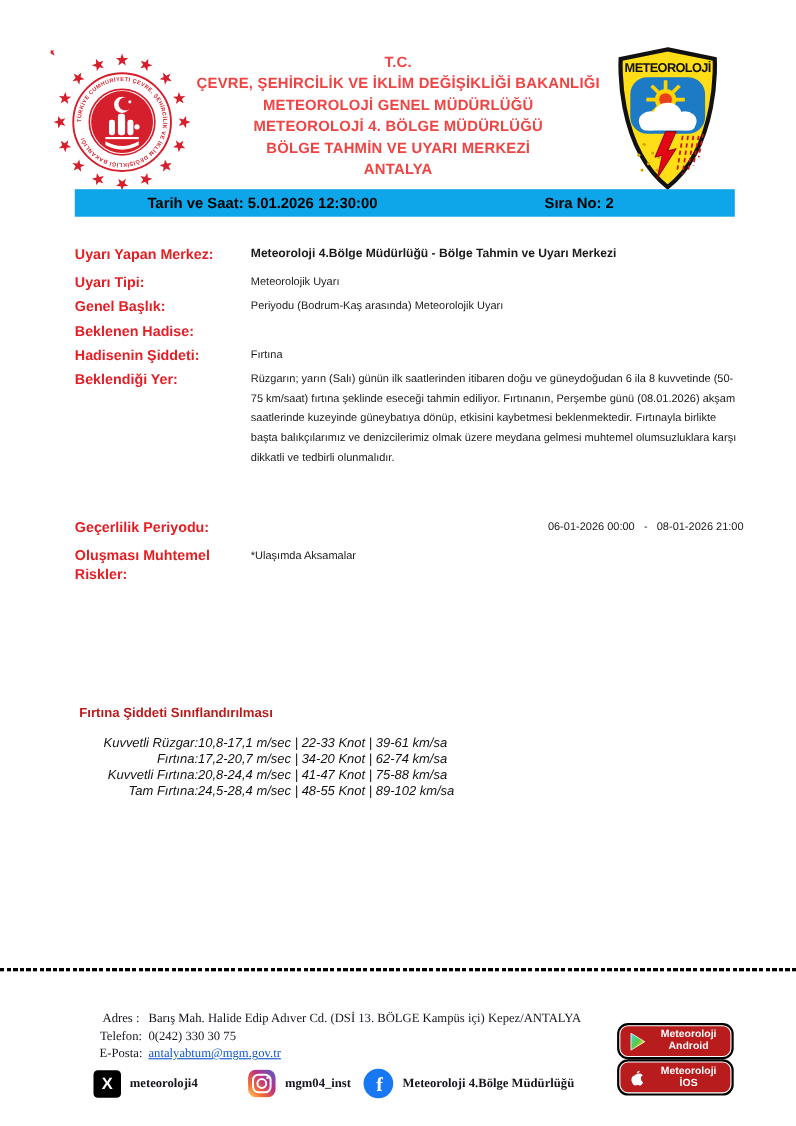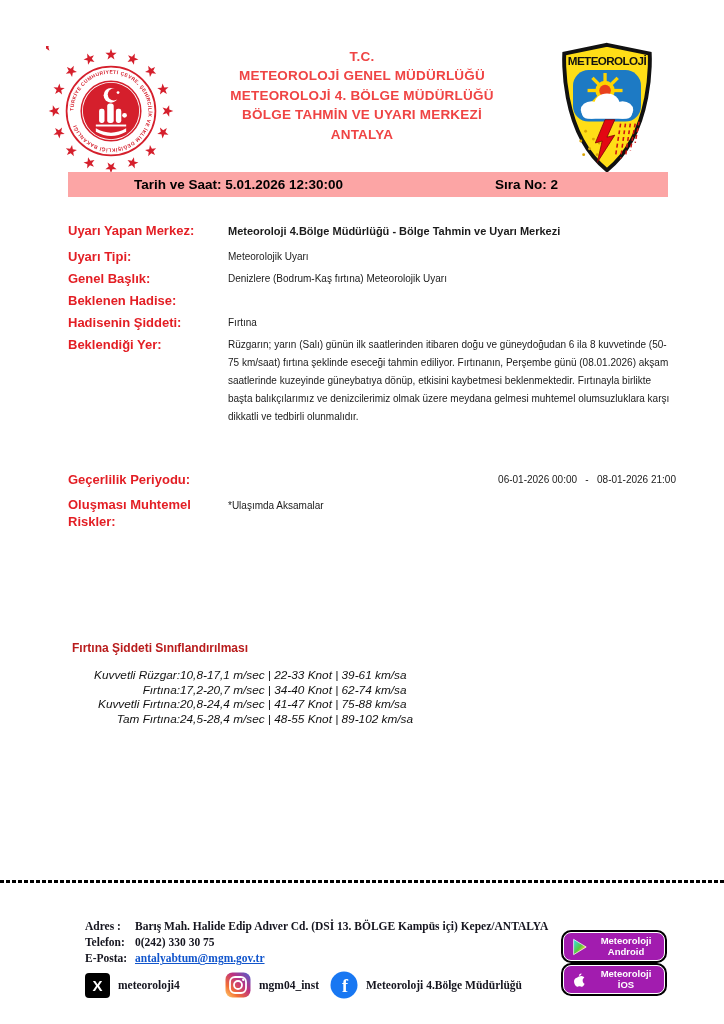--- a/index.html
+++ b/index.html
@@ -15,21 +15,21 @@
   .emblem{position:absolute;left:46px;top:46px;width:130px;height:130px;}
   .shield{position:absolute;left:548px;top:40px;width:118px;height:136px;}
   .header-text{
     position:absolute;left:152px;top:47px;width:420px;
     text-align:center;color:#ef4444;font-weight:bold;
     font-size:13.5px;line-height:19.4px;letter-spacing:0.2px;
   }
   
   .info-bar{
     position:absolute;left:68px;top:172px;width:600px;height:25px;
-    background:#fca5a5;color:#000;font-weight:bold;font-size:13.5px;
+    background:#0ea5e9;color:#000;font-weight:bold;font-size:13.5px;
   }
   .info-bar .dt{position:absolute;left:66px;top:0;line-height:25px;}
   .info-bar .sira{position:absolute;left:427px;top:0;line-height:25px;}
   
   .f-label{
     position:absolute;left:68px;width:158px;
     color:#e31e24;font-weight:bold;font-size:13px;line-height:17px;
   }
   .f-value{
     position:absolute;left:228px;width:448px;
@@ -48,36 +48,36 @@
   .storm-name{width:108px;flex:none;}
   
   .dash-line{
     position:absolute;left:0;top:880px;width:724px;height:3px;
     background:repeating-linear-gradient(90deg,#000 0 4px,transparent 4px 6px);
   }
   
   .footer{
     position:absolute;left:85px;top:918px;width:480px;
     font-family:"Liberation Serif", serif;
-    font-weight:bold;font-size:11.5px;line-height:16.2px;color:#15151f;
+    font-weight:normal;font-size:11.5px;line-height:16.2px;color:#15151f;text-align:center;
   }
   .f-row{display:flex;}
   .f-key{width:50px;flex:none;}
   .email-link{color:#1155cc;text-decoration:underline;}
   .social{position:absolute;top:970px;height:30px;
     font-family:"Liberation Serif", serif;font-weight:bold;
     font-size:11.5px;color:#15151f;display:flex;align-items:center;gap:8px;}
   .soc-x{left:85px;} .soc-ig{left:225px;} .soc-fb{left:330px;}
   .x-icon{width:25px;height:25px;background:#000;border-radius:4px;color:#fff;
     display:flex;align-items:center;justify-content:center;
     font-family:"Liberation Sans", sans-serif;font-weight:bold;font-size:15px;}
   
   .badges{position:absolute;left:563px;top:932px;display:flex;flex-direction:column;gap:4px;}
   .badge{
-    width:102px;height:29px;background:#a21caf;border-radius:8px;
+    width:102px;height:29px;background:#b91c1c;border-radius:8px;
     border:1.5px solid #fff;box-shadow:0 0 0 2px #000;
     display:flex;align-items:center;gap:6px;padding:0 6px;box-sizing:border-box;
   }
   .badge-txt{color:#fff;font-weight:bold;font-size:9.5px;line-height:10.5px;
     text-align:center;flex:1;font-family:"Liberation Sans", sans-serif;}
 </style>
 </head>
 <body>
 
 <div class="page">
@@ -119,20 +119,21 @@
       <rect x="56.5" y="53" width="6" height="18" rx="2.4" fill="#fff"></rect>
       <rect x="64.5" y="58" width="5" height="13" rx="2" fill="#fff"></rect>
       <circle cx="72.5" cy="64" r="2.2" fill="#fff"></circle>
       <rect x="46" y="72.5" width="28" height="1.8" fill="#fff"></rect>
       <path d="M46,76 Q60,84 74,76 L74,79.2 Q60,87 46,79.2 Z" fill="#fff"></path>
     </svg>
   </div>
 
   <div class="header-text">
     <div>T.C.</div>
+    <div>ÇEVRE, ŞEHİRCİLİK VE İKLİM DEĞİŞİKLİĞİ BAKANLIĞI</div>
     <div>METEOROLOJİ GENEL MÜDÜRLÜĞÜ</div>
     <div>METEOROLOJİ 4. BÖLGE MÜDÜRLÜĞÜ</div>
     <div>BÖLGE TAHMİN VE UYARI MERKEZİ</div>
     <div>ANTALYA</div>
   </div>
 
   <div class="shield">
     <svg viewBox="0 0 120 140" width="118" height="136">
       <path d="M60,5 L104,14 C104,14 109,95 60,134 C11,95 16,14 16,14 Z" fill="#ffde17" stroke="#111" stroke-width="4"></path>
       <text x="60" y="26" text-anchor="middle" font-size="12" font-weight="bold" fill="#111" letter-spacing="-0.6">METEOROLOJİ</text>
@@ -178,21 +179,21 @@
     <span class="sira">Sıra No: 2</span>
   </div>
 
   <div class="f-label" style="top:222px">Uyarı Yapan Merkez:</div>
   <div class="f-value bold" style="top:222px">Meteoroloji 4.Bölge Müdürlüğü - Bölge Tahmin ve Uyarı Merkezi</div>
 
   <div class="f-label" style="top:248px">Uyarı Tipi:</div>
   <div class="f-value" style="top:248px">Meteorolojik Uyarı</div>
 
   <div class="f-label" style="top:270px">Genel Başlık:</div>
-  <div class="f-value" style="top:270px">Denizlere (Bodrum-Kaş fırtına) Meteorolojik Uyarı</div>
+  <div class="f-value" style="top:270px">Periyodu (Bodrum-Kaş arasında) Meteorolojik Uyarı</div>
 
   <div class="f-label" style="top:292px">Beklenen Hadise:</div>
 
   <div class="f-label" style="top:314px">Hadisenin Şiddeti:</div>
   <div class="f-value" style="top:314px">Fırtına</div>
 
   <div class="f-label" style="top:336px">Beklendiği Yer:</div>
   <div class="f-value" style="top:336px;width:444px">Rüzgarın; yarın (Salı) günün ilk saatlerinden itibaren doğu ve güneydoğudan 6 ila 8 kuvvetinde (50-75 km/saat) fırtına şeklinde eseceği tahmin ediliyor. Fırtınanın, Perşembe günü (08.01.2026) akşam saatlerinde kuzeyinde güneybatıya dönüp, etkisini kaybetmesi beklenmektedir. Fırtınayla birlikte başta balıkçılarımız ve denizcilerimiz olmak üzere meydana gelmesi muhtemel olumsuzluklara karşı dikkatli ve tedbirli olunmalıdır.</div>
 
   <div class="f-label" style="top:471px">Geçerlilik Periyodu:</div>
@@ -202,21 +203,21 @@
   <div class="f-value" style="top:497px">*Ulaşımda Aksamalar</div>
 
   <div class="storm-title">Fırtına Şiddeti Sınıflandırılması</div>
   <div class="storm-rows">
     <div class="storm-row">
       <span class="storm-name">Kuvvetli Rüzgar:</span>
       <span>10,8-17,1 m/sec | 22-33 Knot | 39-61 km/sa</span>
     </div>
     <div class="storm-row">
       <span class="storm-name">Fırtına:</span>
-      <span>17,2-20,7 m/sec | 34-40 Knot | 62-74 km/sa</span>
+      <span>17,2-20,7 m/sec | 34-20 Knot | 62-74 km/sa</span>
     </div>
     <div class="storm-row">
       <span class="storm-name">Kuvvetli Fırtına:</span>
       <span>20,8-24,4 m/sec | 41-47 Knot | 75-88 km/sa</span>
     </div>
     <div class="storm-row">
       <span class="storm-name">Tam Fırtına:</span>
       <span>24,5-28,4 m/sec | 48-55 Knot | 89-102 km/sa</span>
     </div>
   </div>

